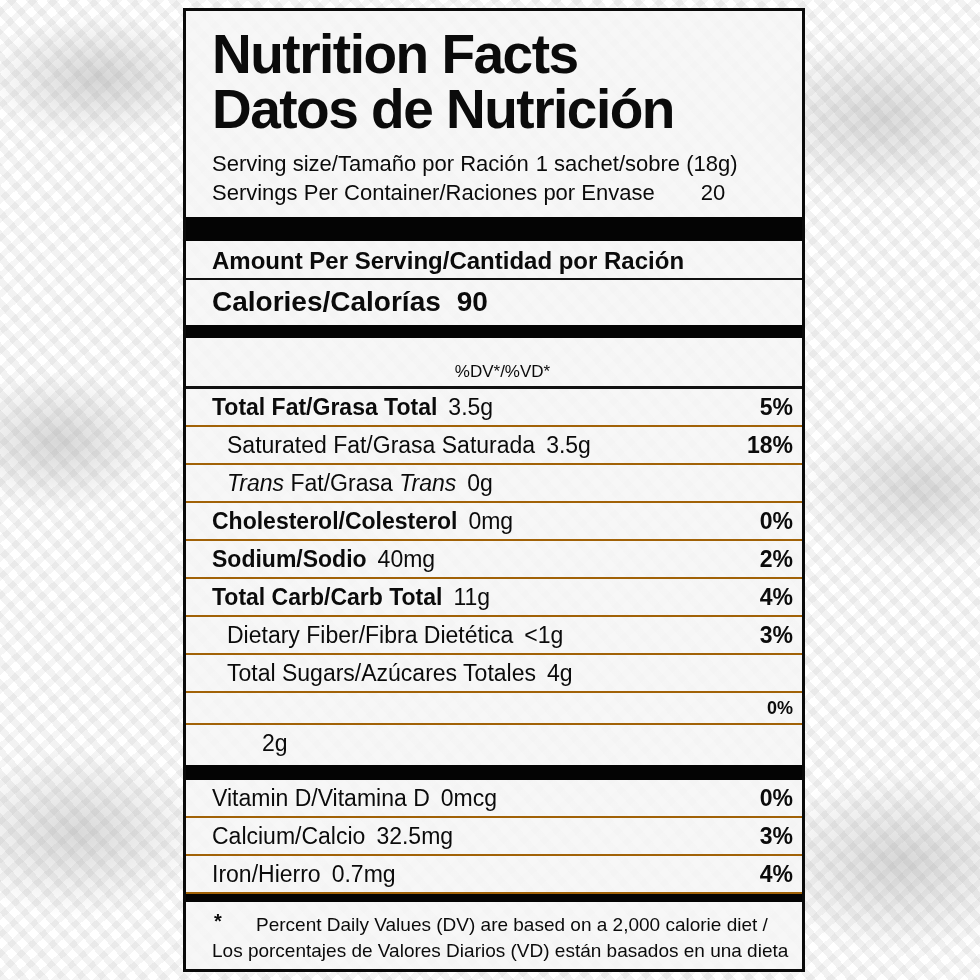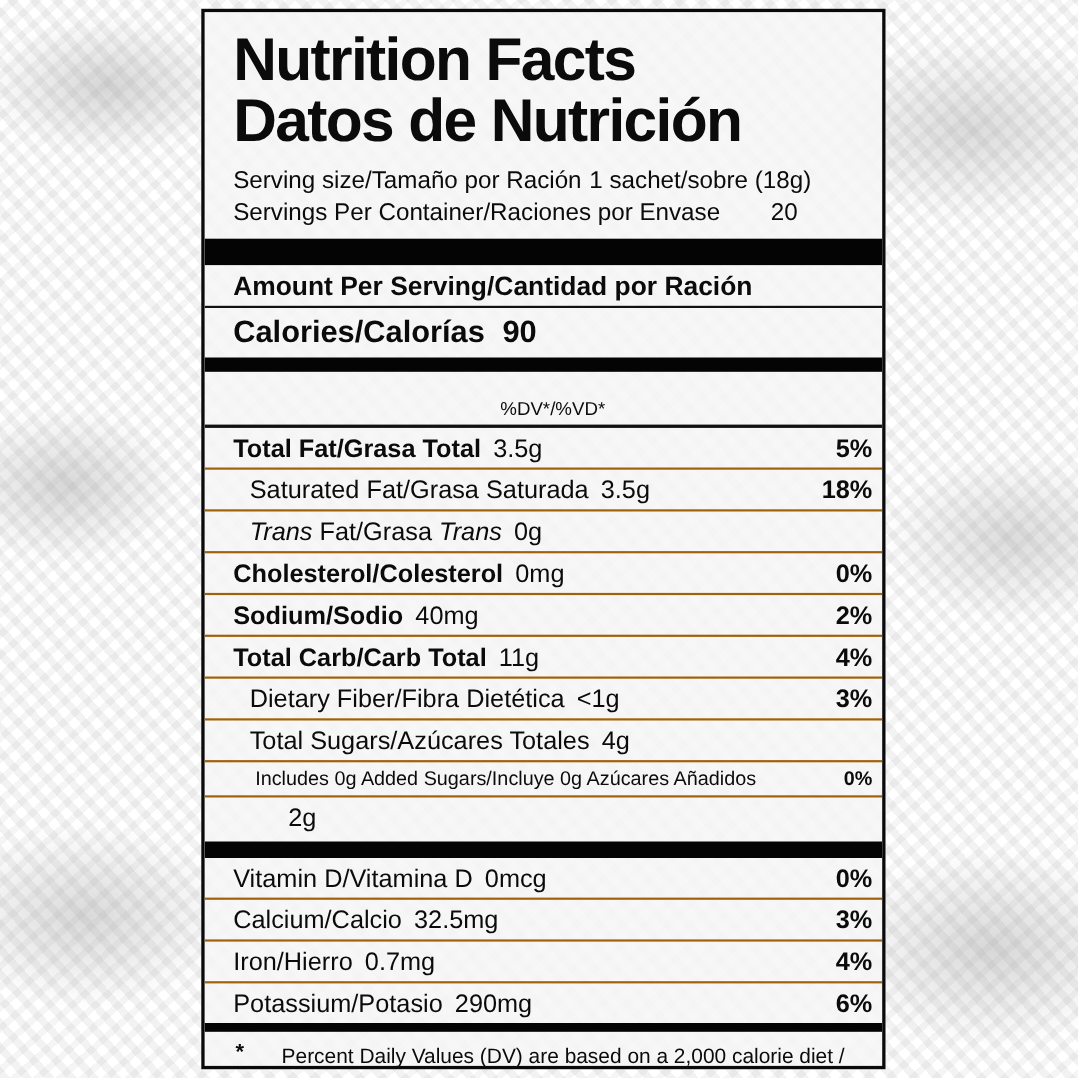--- a/index.html
+++ b/index.html
@@ -193,21 +193,20 @@
     <span class="dv">3%</span>
   </div>
 
   <div class="row indent pad">
     <span class="nm">Total Sugars/Azúcares Totales</span>
     <span class="amt">4g</span>
     <span class="dv"></span>
   </div>
 
   <div class="row indent2 pad">
-    <span class="nm">Includes 0g Added Sugars/Incluye 0g Azúcares Añadidos</span>
     <span class="dv">0%</span>
   </div>
 
   <div class="row bold no-rule protein pad">
     <span class="amt">2g</span>
   </div>
 
   <div class="bar bar-3"></div>
 
   <div class="row pad">
@@ -221,25 +220,20 @@
     <span class="amt">32.5mg</span>
     <span class="dv">3%</span>
   </div>
 
   <div class="row pad">
     <span class="nm">Iron/Hierro</span>
     <span class="amt">0.7mg</span>
     <span class="dv">4%</span>
   </div>
 
-  <div class="row no-rule pad">
-    <span class="nm">Potassium/Potasio</span>
-    <span class="amt">290mg</span>
-    <span class="dv">6%</span>
-  </div>
 
   <div class="bar bar-4"></div>
 
   <div class="footnote pad">
     <span class="fn-star">*</span>
     <span class="fn-text">Percent Daily Values (DV) are based on a 2,000 calorie diet / Los porcentajes de Valores Diarios (VD) están basados en una dieta de 2,000 calorías</span>
   </div>
 
 </div>
 

